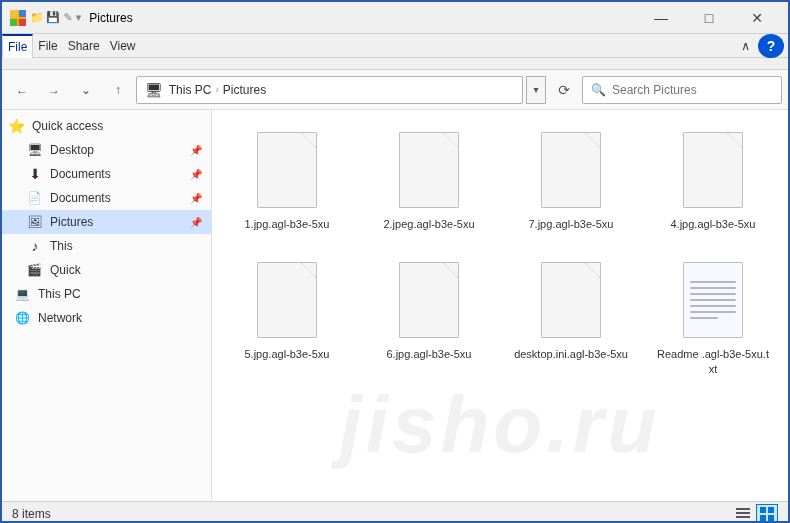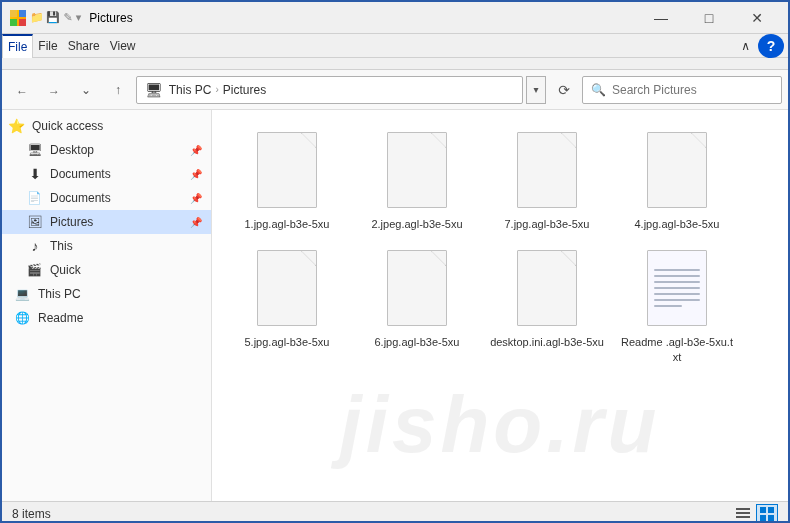--- a/index.html
+++ b/index.html
@@ -215,21 +215,21 @@
       color: rgba(200,200,200,0.25);
       font-style: italic;
       pointer-events: none;
       white-space: nowrap;
       letter-spacing: 4px;
       z-index: 0;
     }
     .file-grid {
       display: grid;
       grid-template-columns: repeat(4, 130px);
-      gap: 0;
+      gap: 12px;
       position: relative;
       z-index: 1;
     }
     .file-item {
       display: flex;
       flex-direction: column;
       align-items: center;
       padding: 6px;
       cursor: pointer;
       border: 1px solid transparent;
@@ -424,21 +424,21 @@
       <span>Quick</span>
     </div>
 
     <div class="sidebar-item">
       <span class="sidebar-icon" style="font-size:12px;">💻</span>
       <span>This PC</span>
     </div>
 
     <div class="sidebar-item">
       <span class="sidebar-icon" style="font-size:12px;">🌐</span>
-      <span>Readme</span>
+      <span>Network</span>
     </div>
 
   </div>
 
   <div class="file-area">
     <div class="watermark">jisho.ru</div>
     <div class="file-grid">
 
       <div class="file-item">
         <div class="file-icon-wrap">

